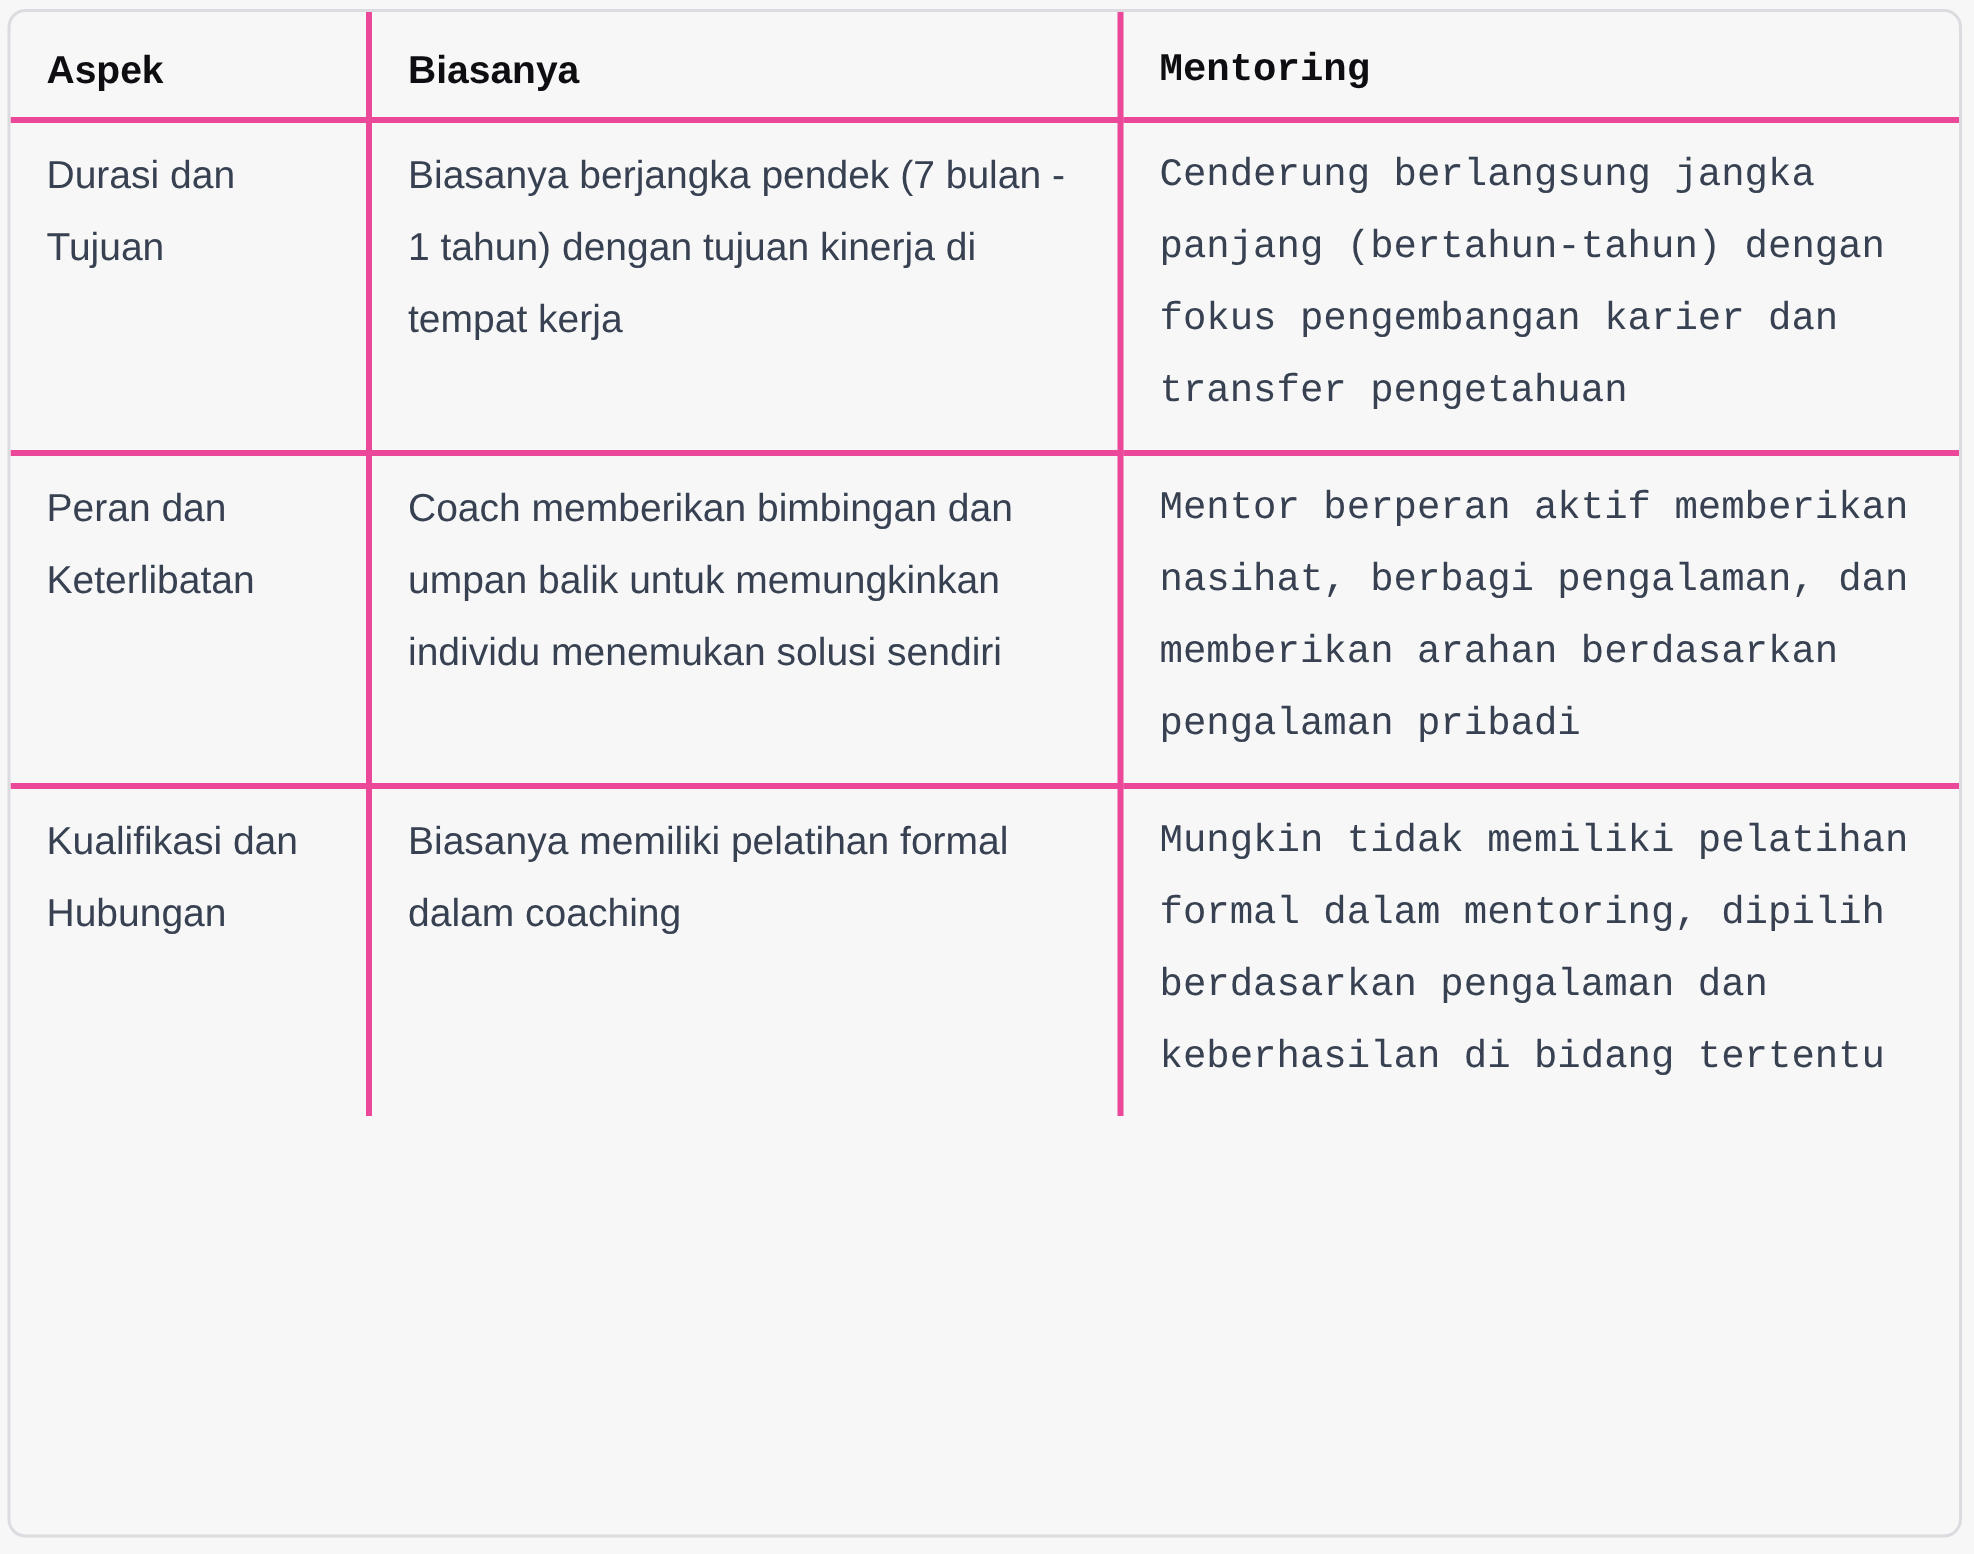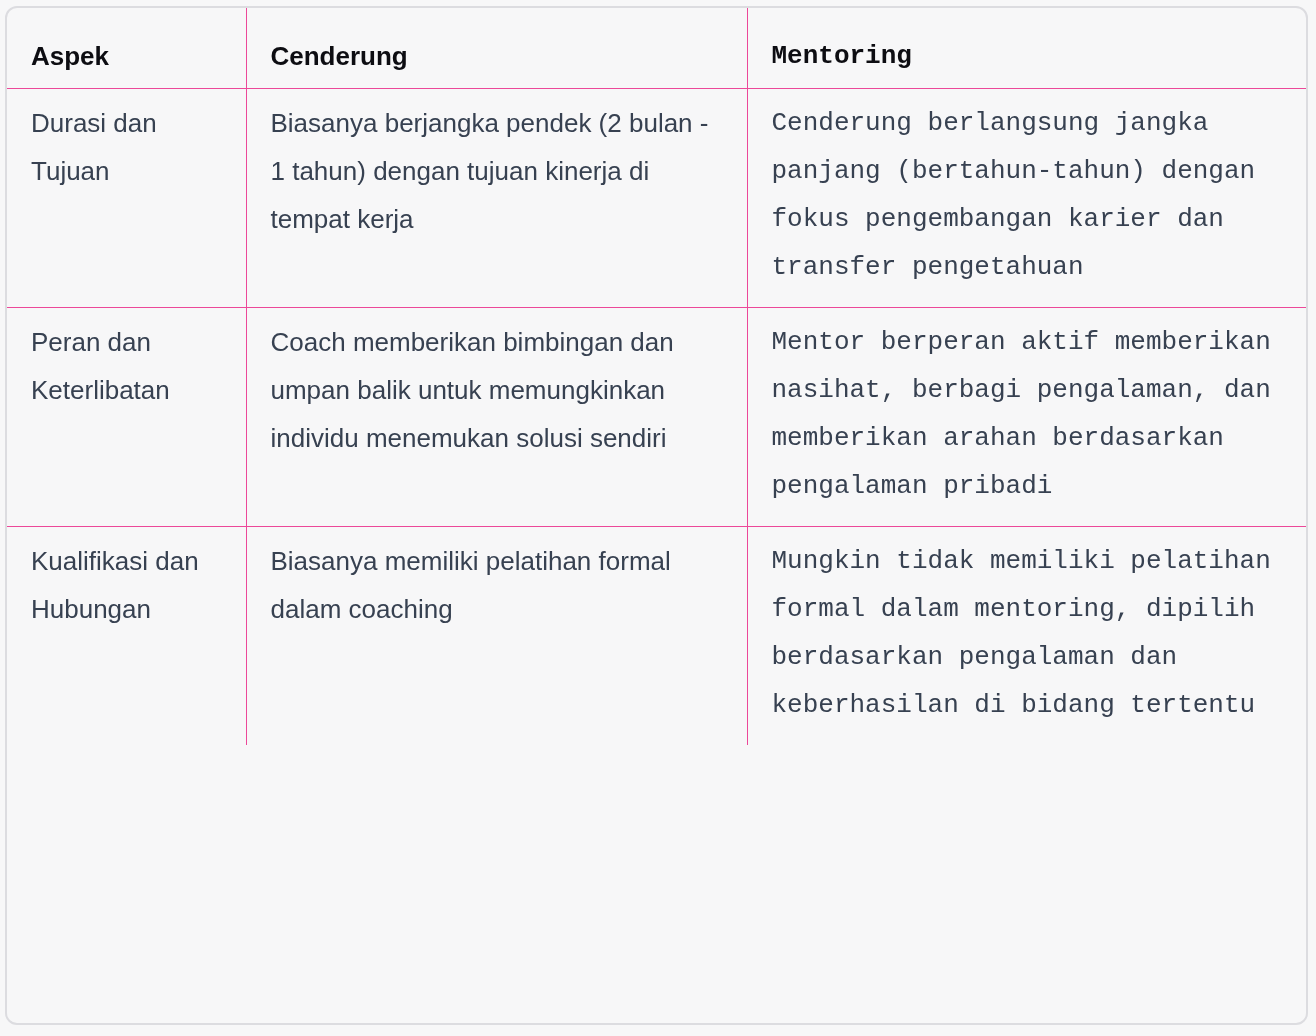--- a/index.html
+++ b/index.html
@@ -25,36 +25,36 @@
   table {
     border-collapse: collapse;
     width: 100%;
     table-layout: fixed;
     font-family: "Liberation Sans", sans-serif;
   }
   col.c1 { width: 239px; }
   col.c2 { width: 501px; }
   col.c3 { width: auto; }
   th, td {
-    border: 1px solid #ec4899;
+    border: 4px solid #ec4899;
     text-align: left;
     vertical-align: top;
     padding: 0 24px;
   }
   tr > :first-child { border-left: none; }
   tr > :last-child { border-right: none; font-family: Liberation Mono, monospace; }
   thead tr:first-child th { border-top: none; }
   tbody tr:last-child td { border-bottom: none; }
   th {
     height: 64px;
     font-size: 26px;
     font-weight: bold;
     color: #0d0d12;
     line-height: 64px;
-    padding-top: 16px;
+    padding-top: 6px;
   }
   td {
     font-size: 26px;
     color: #374151;
     line-height: 48px;
     padding-top: 10px;
     padding-bottom: 16px;
   }
   tr.r1 td { height: 184px; }
   tr.r2 td { height: 136px; }
@@ -68,28 +68,28 @@
 <div class="table-wrap">
   <table>
     <colgroup>
       <col class="c1">
         <col class="c2">
         <col class="c3">
     </colgroup>
     <thead>
       <tr>
         <th>Aspek</th>
-        <th>Cenderung</th>
+        <th>Biasanya</th>
         <th>Mentoring</th>
       </tr>
     </thead>
     <tbody>
       <tr class="r1">
         <td>Durasi dan Tujuan</td>
-        <td>Biasanya berjangka pendek (2 bulan - 1 tahun) dengan tujuan kinerja di tempat kerja</td>
+        <td>Biasanya berjangka pendek (7 bulan - 1 tahun) dengan tujuan kinerja di tempat kerja</td>
         <td>Cenderung berlangsung jangka panjang (bertahun-tahun) dengan fokus pengembangan karier dan transfer pengetahuan</td>
       </tr>
       <tr class="r4">
         <td>Peran dan Keterlibatan</td>
         <td>Coach memberikan bimbingan dan umpan balik untuk memungkinkan individu menemukan solusi sendiri</td>
         <td>Mentor berperan aktif memberikan nasihat, berbagi pengalaman, dan memberikan arahan berdasarkan pengalaman pribadi</td>
       </tr>
       <tr class="r5">
         <td>Kualifikasi dan Hubungan</td>
         <td>Biasanya memiliki pelatihan formal dalam coaching</td>

